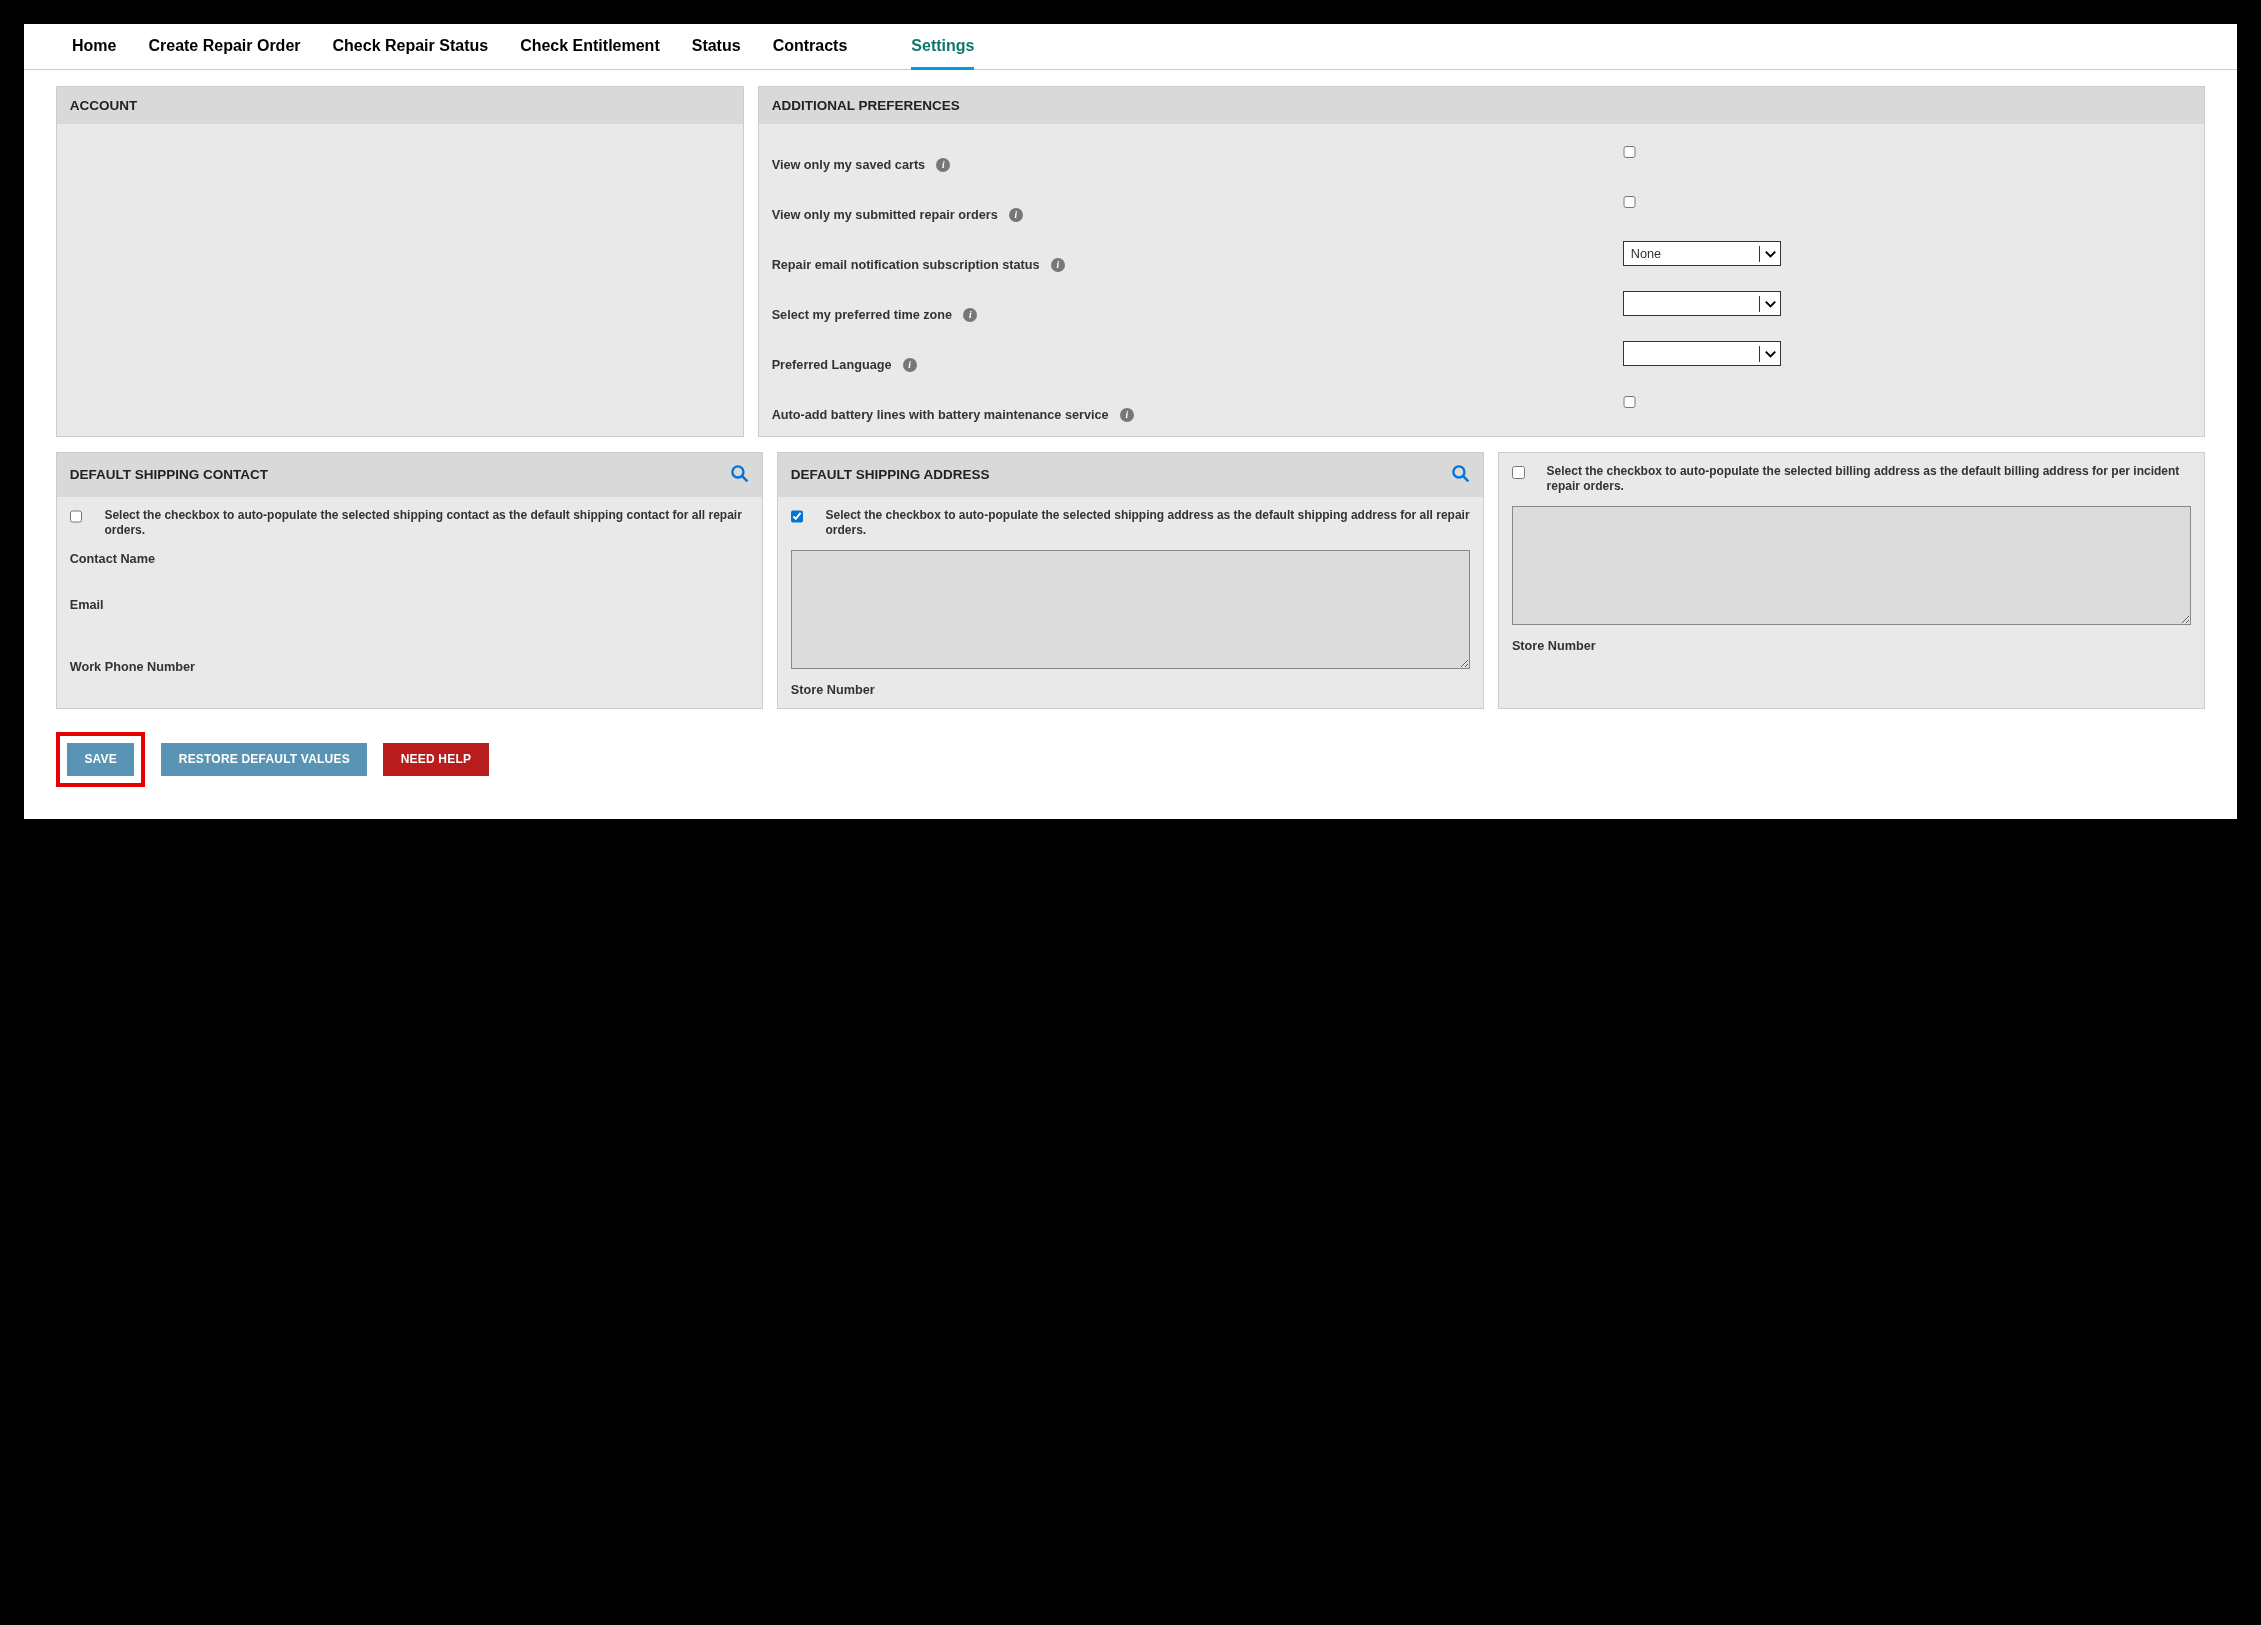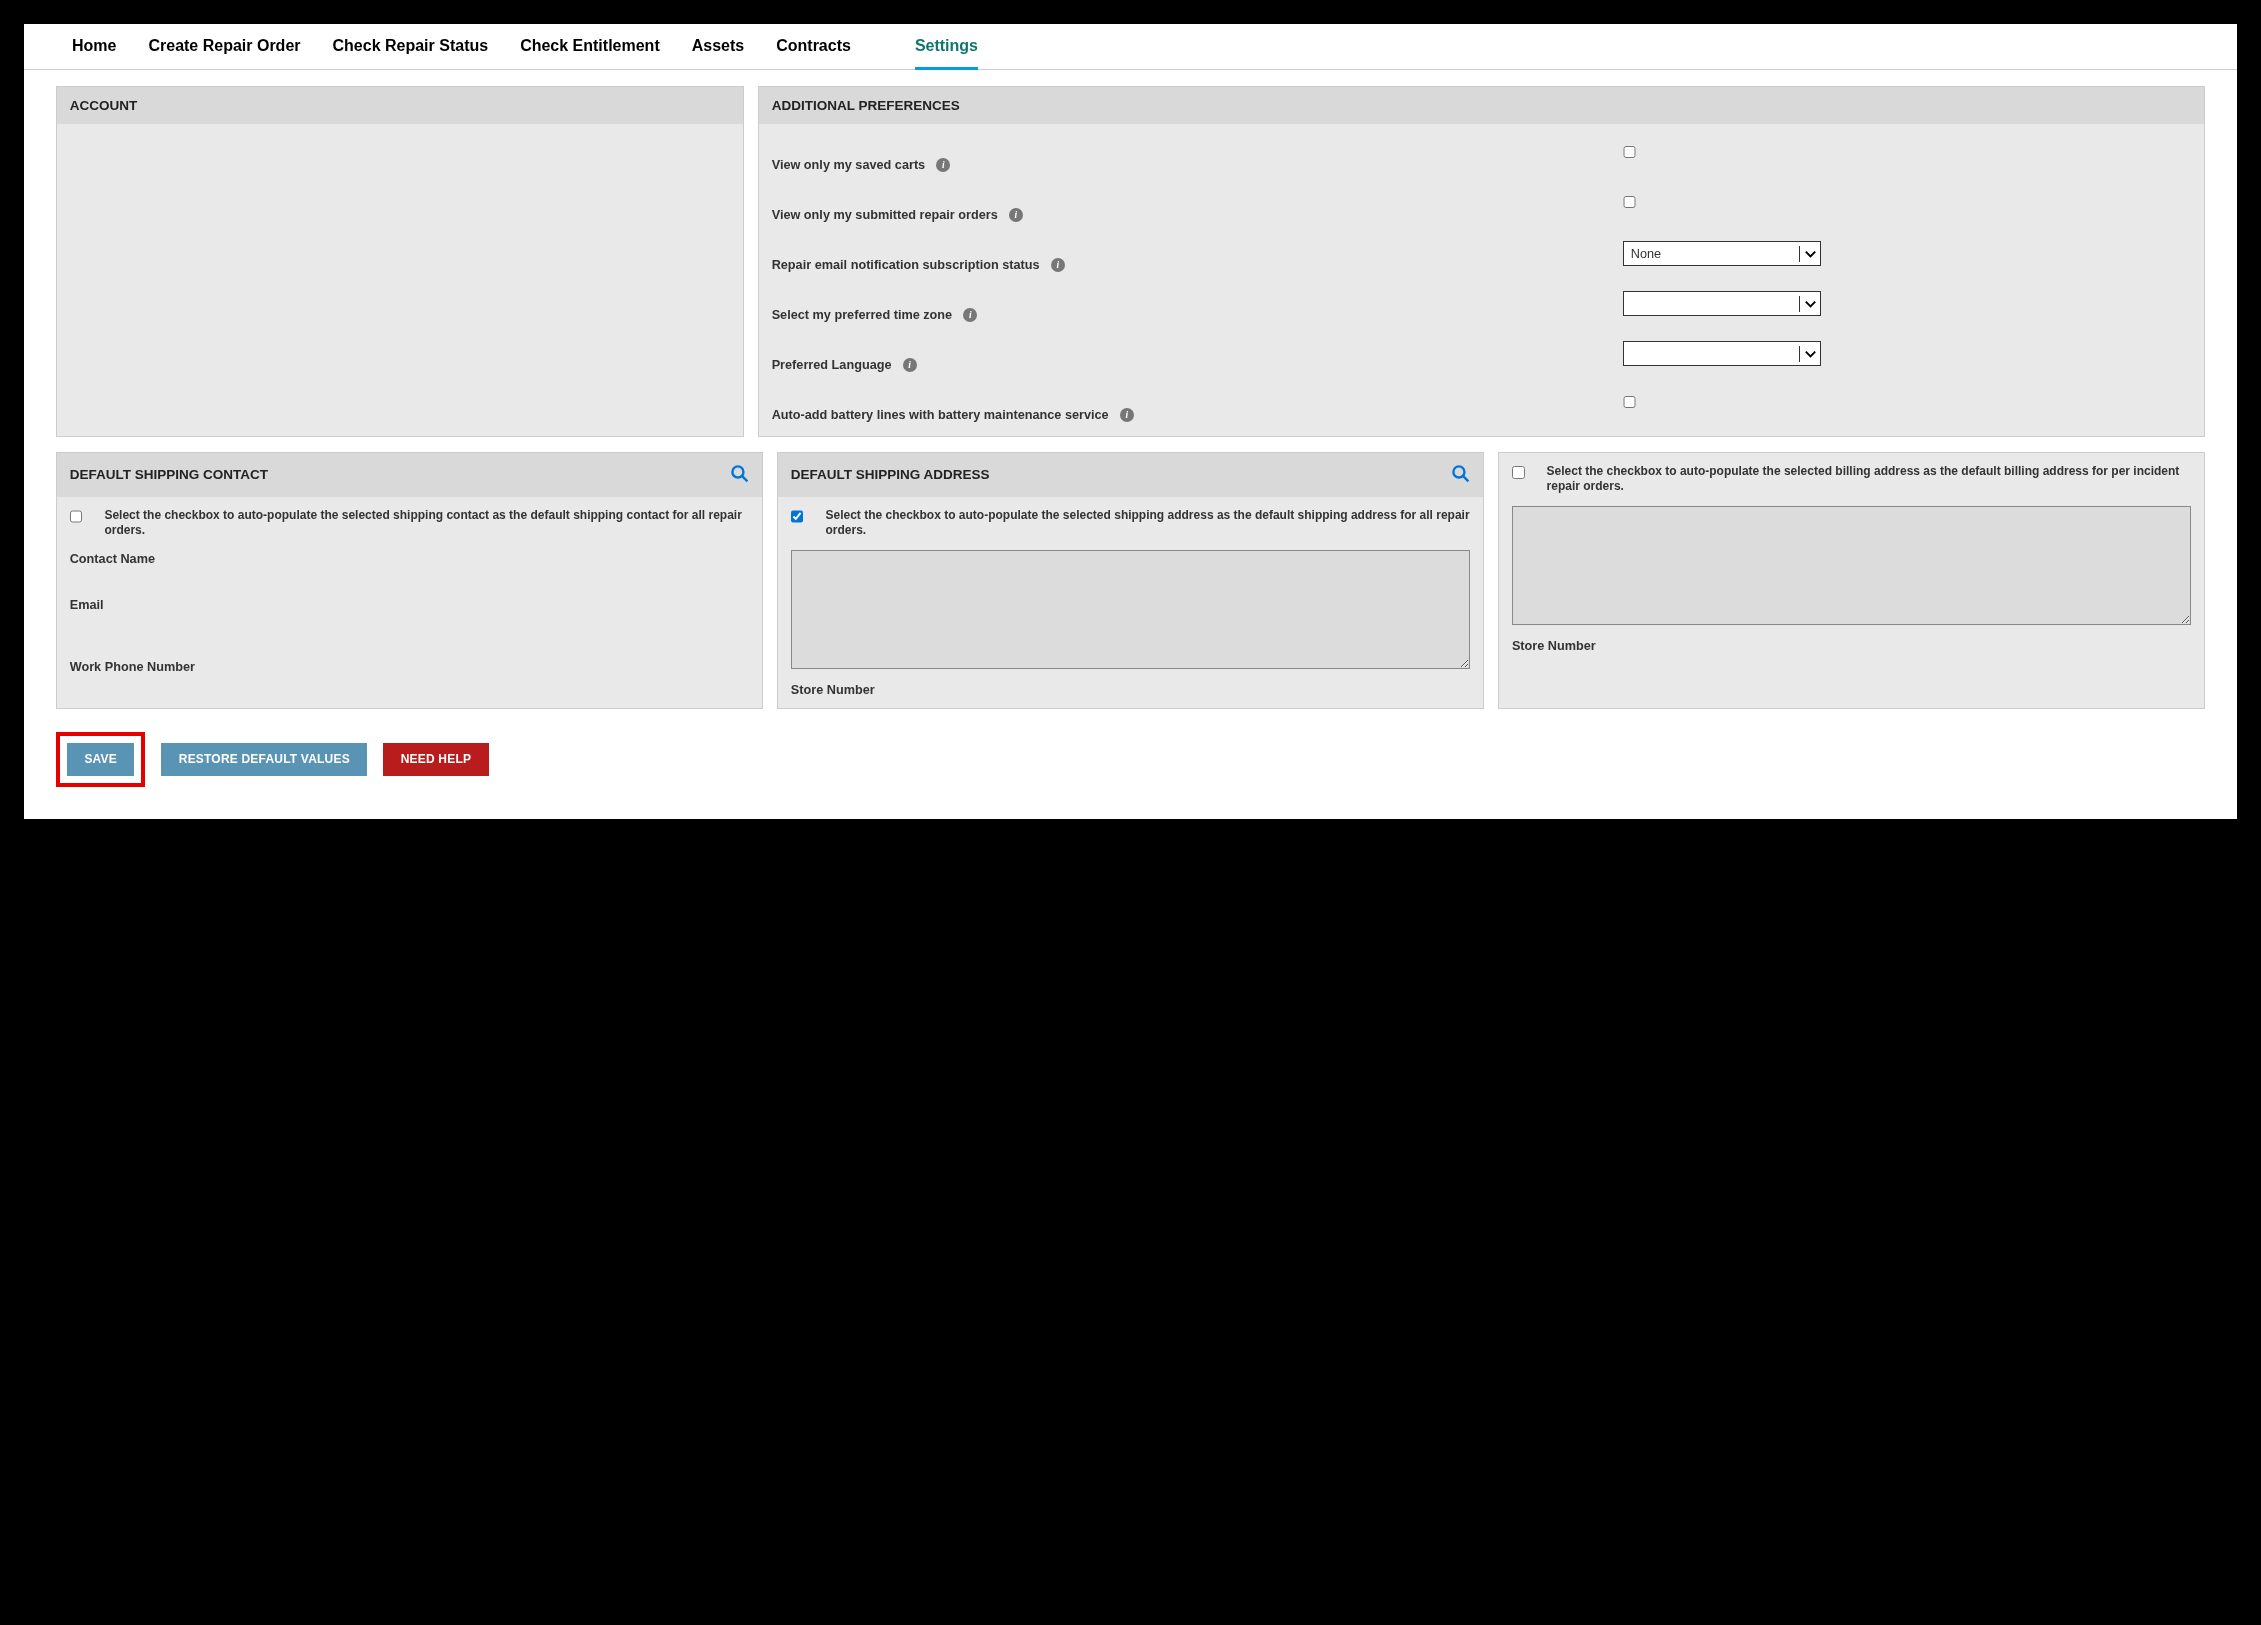--- a/index.html
+++ b/index.html
@@ -64,21 +64,21 @@
   .info-icon {
     display: inline-flex; width: 14.3px; height: 14.3px; border-radius: 50%;
     background: #777; color: #fff; font-size: 9.5px; font-style: italic;
     align-items: center; justify-content: center; font-family: Georgia, serif;
     flex-shrink: 0;
   }
   .pref-control { flex: 0 0 40%; }
   .checkbox { width: 12.7px; height: 12.7px; cursor: pointer; }
   .select-wrap {
     display: flex; align-items: center; background: #fff; border: 0.8px solid #333;
-    height: 25px; width: 198px; position: relative;
+    height: 25px; width: 158px; position: relative;
   }
   .select-wrap span.val { flex: 1; padding: 0 6.3px; font-weight: normal; }
   .select-wrap .divider { width: 0.8px; background: #333; height: 70%; }
   .select-wrap .chevron { width: 20.6px; text-align: center; font-weight: bold; }
   .chevron svg { width: 11px; height: 8px; }
 
   
   .panel.third { flex: 1; }
   .search-icon svg { width: 19px; height: 19px; }
   .desc-row { display: flex; align-items: flex-start; gap: 22px; margin-bottom: 8px; }
@@ -106,21 +106,21 @@
 </head>
 <body>
 
 <div class="page">
 
   <div class="nav">
     <div class="nav-item">Home</div>
     <div class="nav-item">Create Repair Order</div>
     <div class="nav-item">Check Repair Status</div>
     <div class="nav-item">Check Entitlement</div>
-    <div class="nav-item">Assets</div>
+    <div class="nav-item">Status</div>
     <div class="nav-item">Contracts</div>
     <div class="nav-item active">Settings</div>
   </div>
 
   <div class="content">
 
     <div class="row">
 
       <div class="panel account">
         <div class="panel-header">

